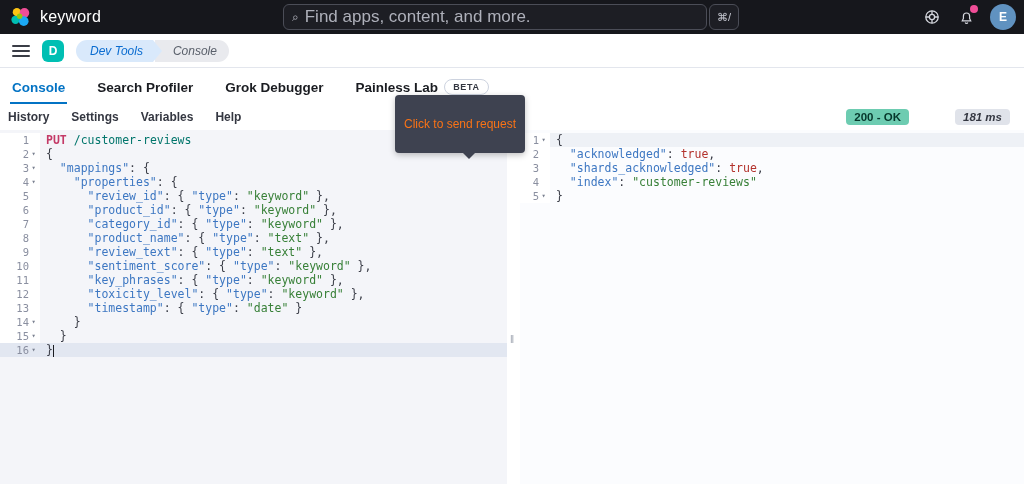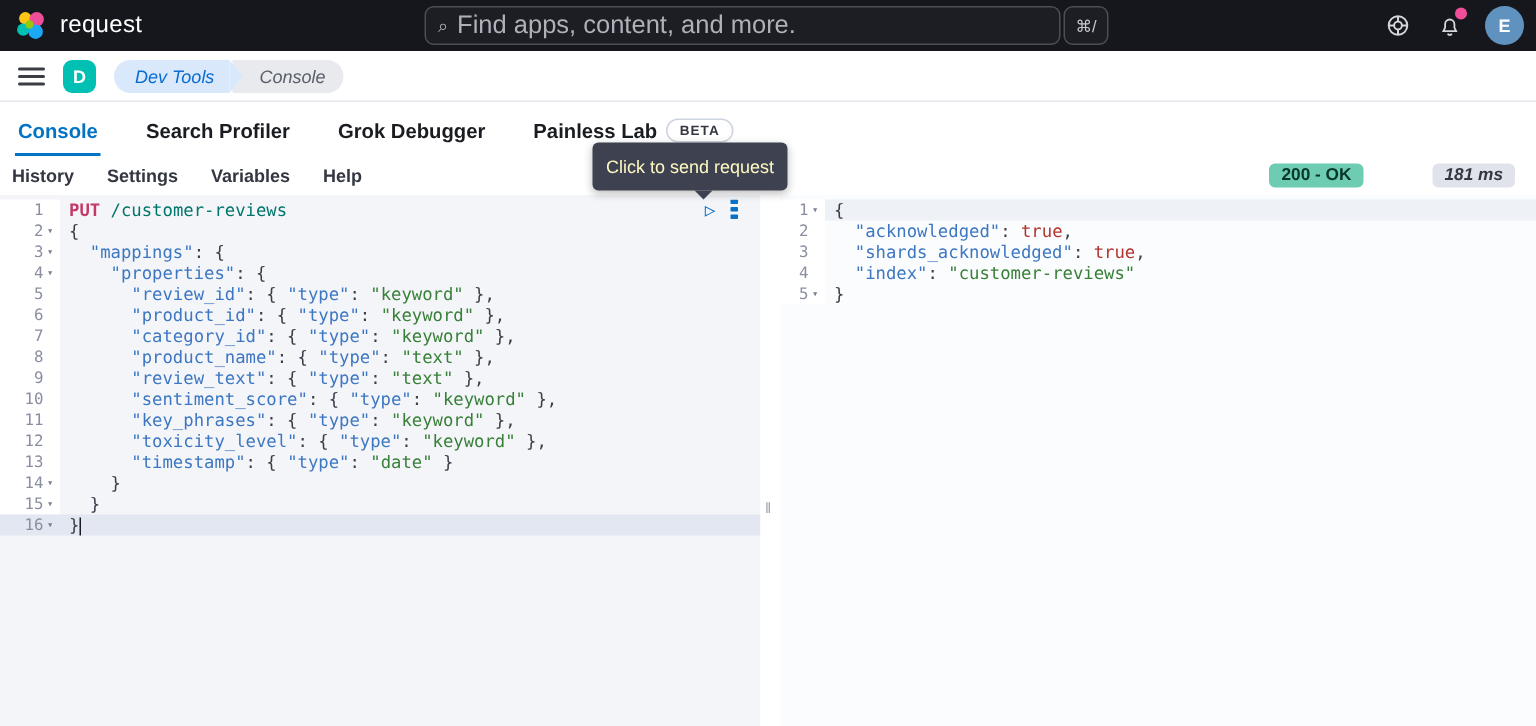--- a/index.html
+++ b/index.html
@@ -59,22 +59,22 @@
 
   
   .menurow { height:26px; display:flex; align-items:center; padding:0 8px; gap:22px; }
   .menuitem { font-size:12px; font-weight:bold; color:#343741; cursor:pointer; }
   .menurow .spacer { flex:1; }
   .badge { font-size:11.5px; font-weight:600; border-radius:4px; padding:2px 8px; }
   .badge.ok { background:#6dccb1; color:#06372b;text-align:center; }
   .badge.ms { background:#e0e3ea; color:#343741; margin-left:24px; margin-right:6px;font-style:italic; }
 
   
-  .tooltip { position:absolute; left:395px; top:95px; background:#3e4250; color:#fef9c3;
-             font-size:12px; padding:9px 9px; border-radius:4px; z-index:30;
+  .tooltip { position:absolute; left:395px; top:95px; background:#3e4250; color:#f97316;
+             font-size:12px; padding:22px 9px; border-radius:4px; z-index:30;
              box-shadow:0 2px 6px rgba(0,0,0,.25); }
   .tooltip::after { content:''; position:absolute; left:68px; top:100%;
              border:6px solid transparent; border-top-color:#3e4250; }
 
   
   .editors { position:relative; display:flex; height:354px; }
   .panel { font-family:"DejaVu Sans Mono", monospace; font-size:11.5px; line-height:14px;
            overflow:hidden; }
   .panel-left  { width:507px; background:#f4f5f9; position:relative; }
   .panel-gap   { width:13px; background:#fff; position:relative; }
@@ -108,21 +108,21 @@
 
 <div class="topbar">
   <div class="logo">
     <svg width="22" height="22" viewBox="0 0 32 32">
       <circle cx="10" cy="9" r="6" fill="#fec514"></circle>
       <circle cx="21" cy="10" r="7" fill="#f04e98"></circle>
       <circle cx="8" cy="20" r="6" fill="#00bfb3"></circle>
       <circle cx="20" cy="22" r="7" fill="#1ba9f5"></circle>
       <circle cx="14" cy="15" r="4" fill="#93c90e"></circle>
     </svg>
-    <span class="logo-name">request</span>
+    <span class="logo-name">keyword</span>
   </div>
 
   <div class="searchwrap">
     <div class="searchbox">
       <span class="search-glyph">⌕</span>
       <span class="ph">Find apps, content, and more.</span>
     </div>
     <span class="kbd">⌘/</span>
   </div>
 

